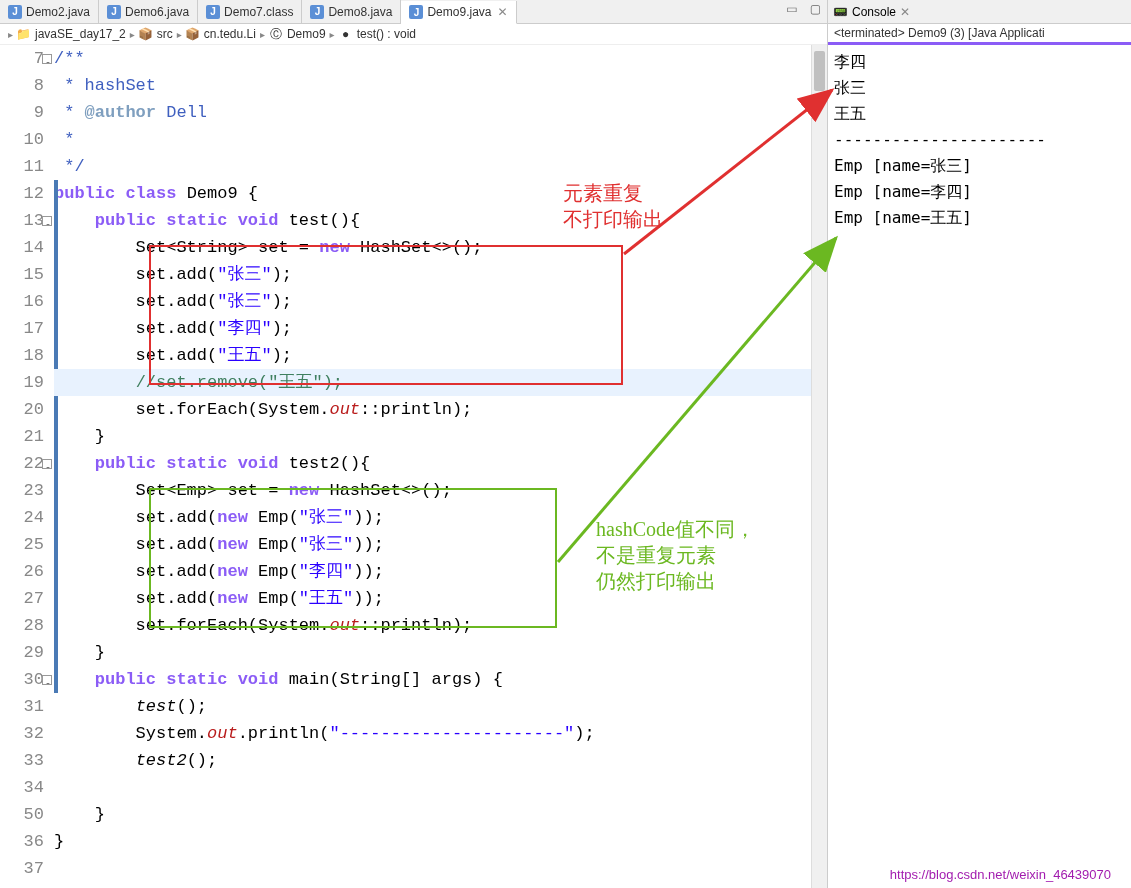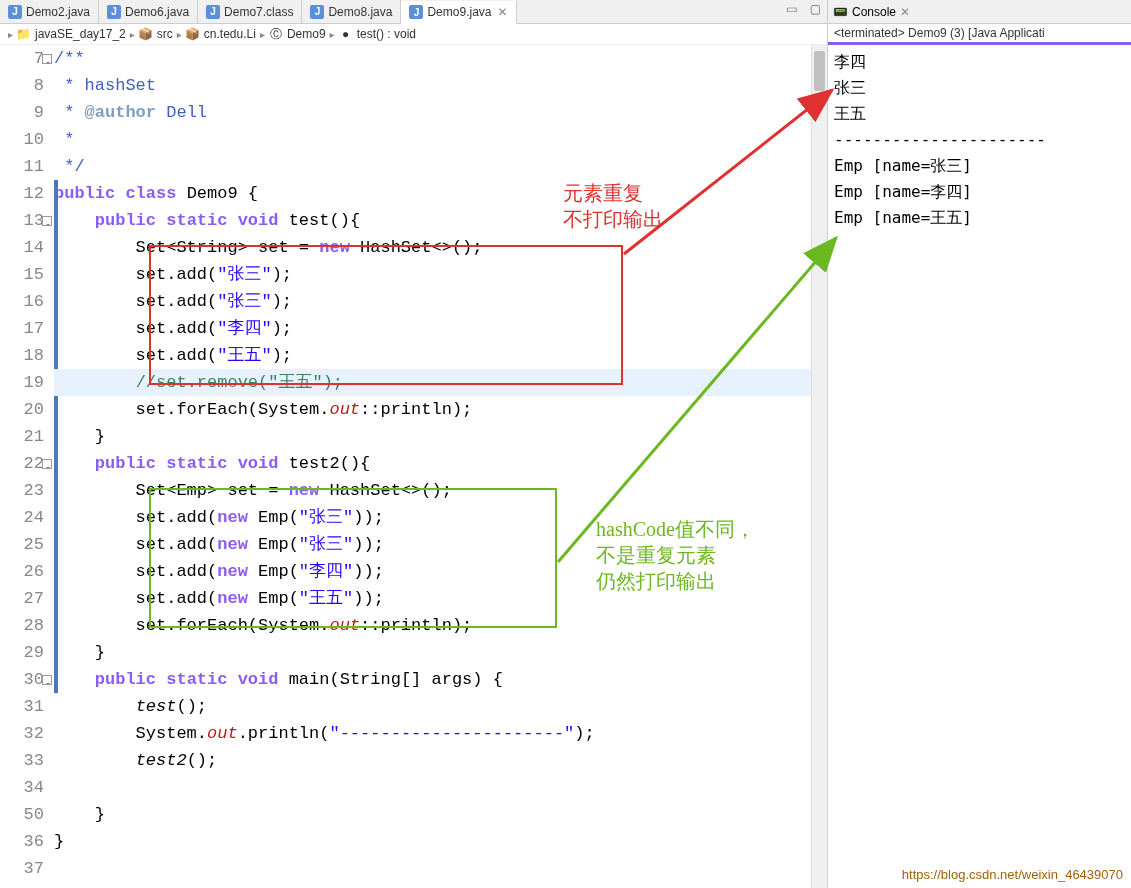--- a/index.html
+++ b/index.html
@@ -34,21 +34,21 @@
 .scroll-v { width: 16px; background: #f0f0f0; border-left: 1px solid #ddd; position: relative; }
 .scroll-thumb { position: absolute; left: 2px; right: 2px; background: #c0c0c0; border-radius: 2px; }
 .console-header { display: flex; align-items: center; background: #f0f0f0; border-bottom: 1px solid #ccc; height: 24px; padding: 0 6px; font-size: 12px; }
 .console-icon { width: 14px; height: 14px; margin-right: 4px; display: inline-flex; align-items: center; justify-content: center; }
 .console-status { padding: 2px 6px; font-size: 12px; color: #333; border-bottom: 3px solid #8b5cf6; white-space: nowrap; overflow: hidden; }
 .console-output { flex: 1; padding: 4px 6px; font-family: Consolas, "SimSun", monospace; font-size: 16px; line-height: 26px; white-space: pre; }
 .annot-box-red { position: absolute; border: 2px solid #e03030; pointer-events: none; }
 .annot-box-green { position: absolute; border: 2px solid #6bb821; pointer-events: none; }
 .annot-text-red { position: absolute; color: #e03030; font-family: "SimSun", serif; font-size: 20px; line-height: 26px; pointer-events: none; }
 .annot-text-green { position: absolute; color: #6bb821; font-family: "SimSun", serif; font-size: 20px; line-height: 26px; pointer-events: none; }
-.watermark { position: absolute; right: 8px; bottom: 6px; color: #a16207; font-size: 13px; }
+.watermark { position: absolute; right: 20px; bottom: 6px; color: #a21caf; font-size: 13px; }
 svg.arrow { position: absolute; pointer-events: none; }
 </style>
 </head>
 <body>
 
 <div class="ide">
   <div class="editor-pane">
     <div class="tabs">
       <div class="tab">
           <span class="tab-icon">J</span>

